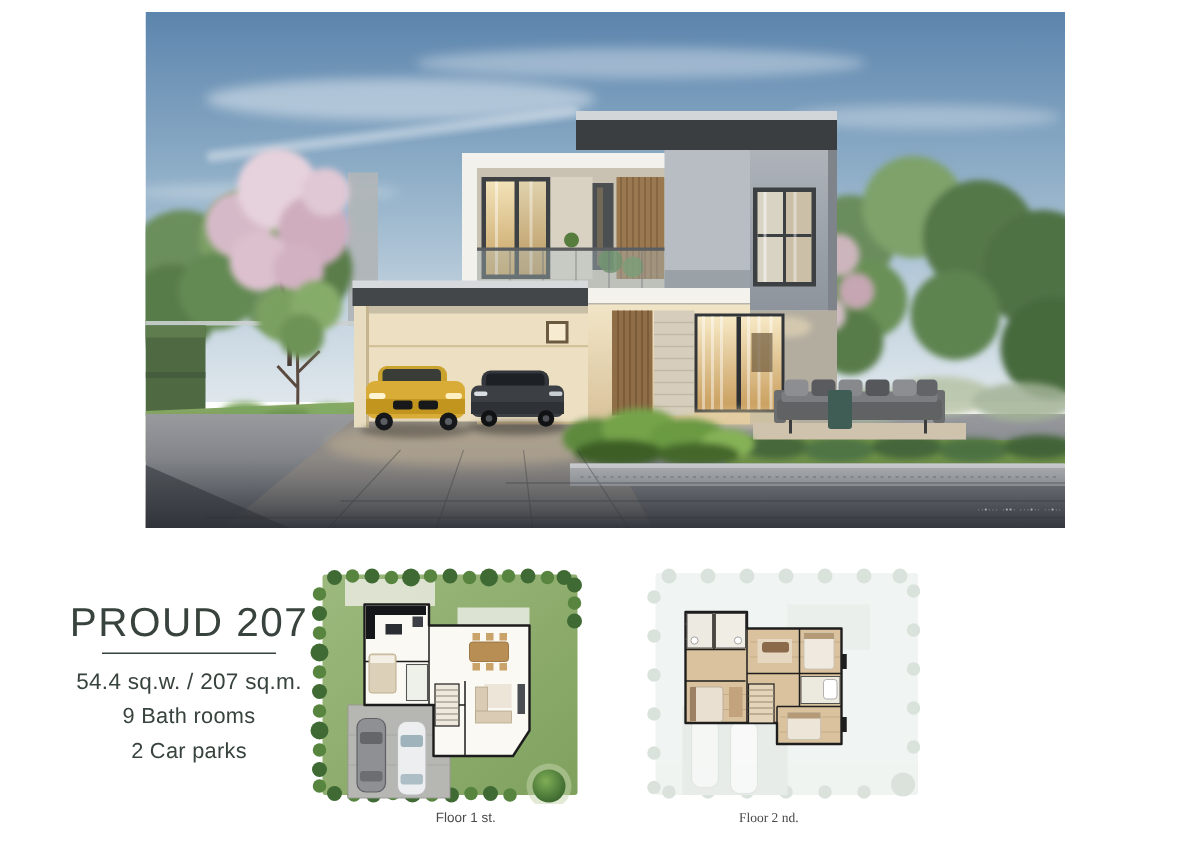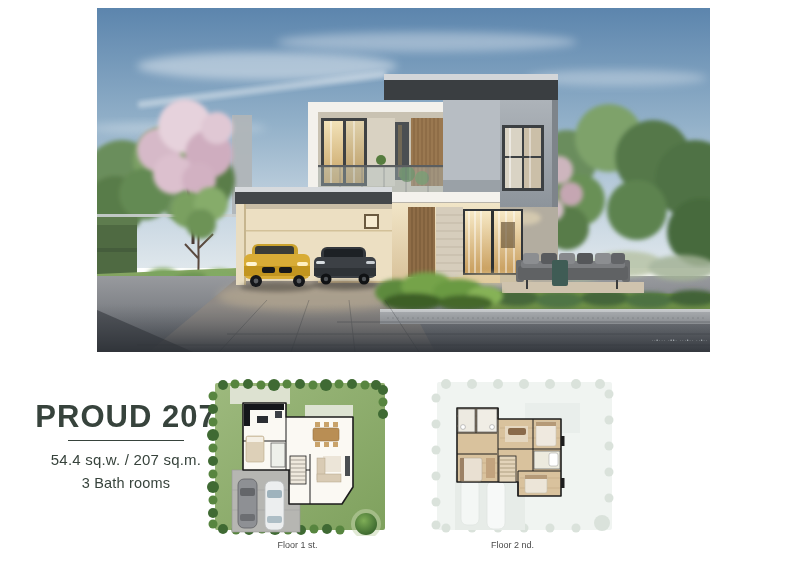--- a/index.html
+++ b/index.html
@@ -4,30 +4,30 @@
 <style>
   html,body{margin:0;padding:0;background:#ffffff;}
   .canvas{position:relative;width:800px;height:566px;background:#ffffff;overflow:hidden;
           font-family:"Liberation Sans",sans-serif;color:#37433c;}
   .hero{position:absolute;left:97px;top:8px;width:613px;height:344px;}
   .hero svg{display:block;}
   .watermark{position:absolute;left:640px;top:336px;width:68px;height:9px;
              font-size:5px;line-height:9px;letter-spacing:.7px;color:rgba(225,230,236,.62);
              text-align:right;overflow:hidden;filter:blur(.2px);}
   .info{position:absolute;left:34px;top:401px;width:184px;text-align:center;}
-  .info .title{font-size:31px;font-weight:700;letter-spacing:1px;line-height:1.05;text-align:center;}
+  .info .title{font-size:27px;font-weight:400;letter-spacing:1px;line-height:1.05;text-align:center;}
   .info .rule{width:116px;height:0;border-bottom:1.6px solid #37433c;margin:6px auto 0 auto;}
   .info .area{margin-top:10px;font-size:15px;letter-spacing:.2px;}
   .info .spec{margin-top:7px;font-size:14.5px;letter-spacing:.2px;}
   .plan{position:absolute;width:185px;height:158px;}
   .plan1{left:205px;top:378px;}
   .plan2{left:430px;top:378px;}
   .plan-caption{position:absolute;width:185px;text-align:center;font-size:9px;color:#4a4a4a;}
-  .cap1{left:205px;top:540px;text-align:center;}
-  .cap2{left:420px;top:540px;}
+  .cap1{left:218px;top:540px;text-align:center;}
+  .cap2{left:420px;top:540px;font-family:Liberation Serif, serif;}
 </style>
 </head>
 <body>
 
 <div class="canvas">
 
   <div class="hero">
     <svg width="613" height="344" viewBox="0 0 613 344">
       <defs>
         <linearGradient id="sky" x1="0" y1="0" x2="0" y2="1">
@@ -314,21 +314,22 @@
       <polygon points="0,302 96,344 0,344" fill="#2e3237" opacity=".55"></polygon>
     </svg>
 
     <div class="watermark" style="left:543px;top:328px;position:absolute;">··•··· ·••· ···•·· ··•··</div>
   </div>
 
   <div class="info">
     <div class="title">PROUD 207</div>
     <div class="rule"></div>
     <div class="area">54.4 sq.w. / 207 sq.m.</div>
-    <div class="spec">3 Bath rooms</div>
+    <div class="spec">9 Bath rooms</div>
+    <div class="spec">2 Car parks</div>
   </div>
 
   <div class="plan plan1">
     <svg width="185" height="158" viewBox="0 0 185 158">
       <defs>
         <linearGradient id="p1lawn" x1="0" y1="0" x2="1" y2="1">
           <stop offset="0" stop-color="#9db97d"></stop>
             <stop offset="1" stop-color="#7fa15e"></stop>
         </linearGradient>
       </defs>

